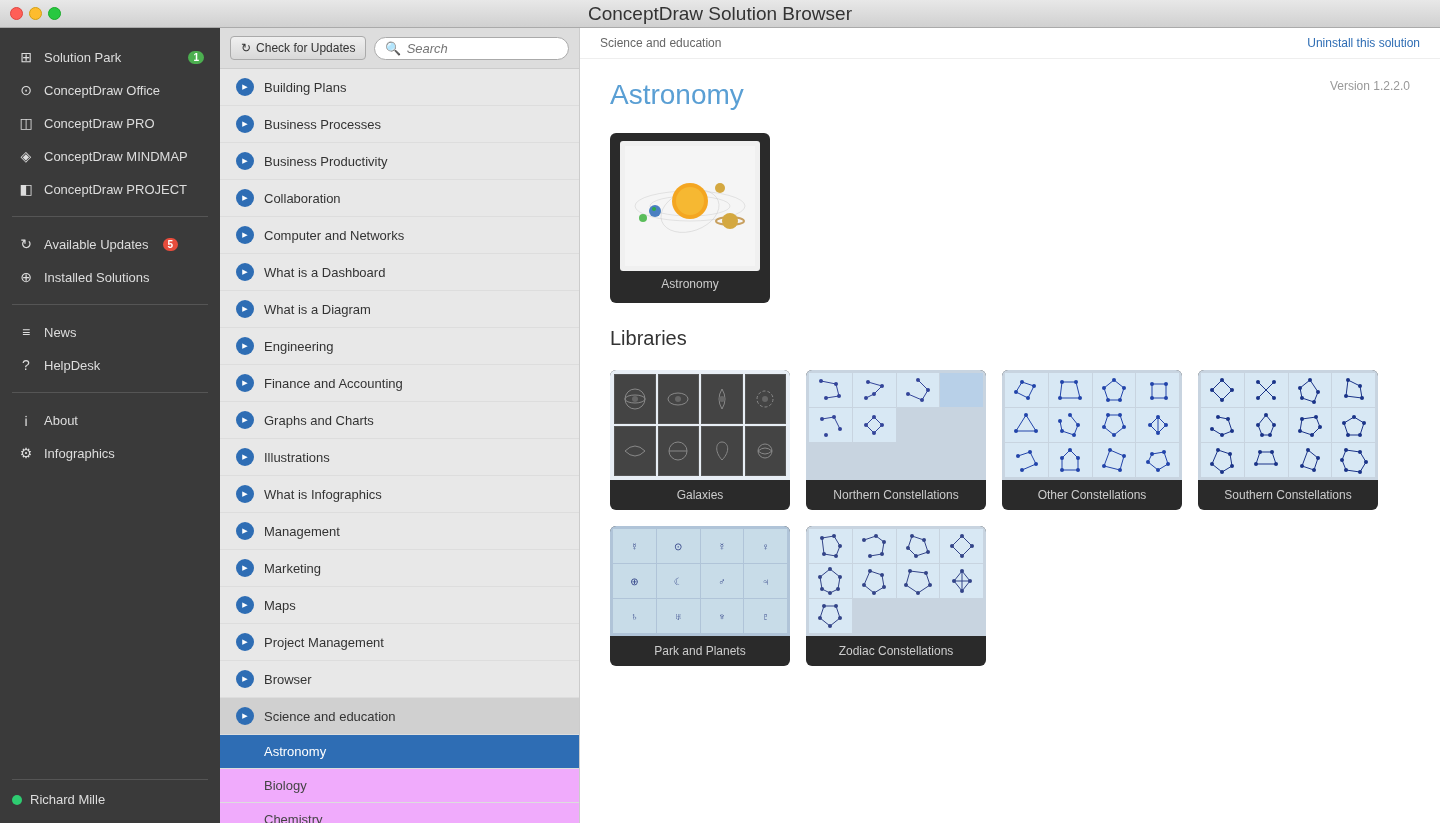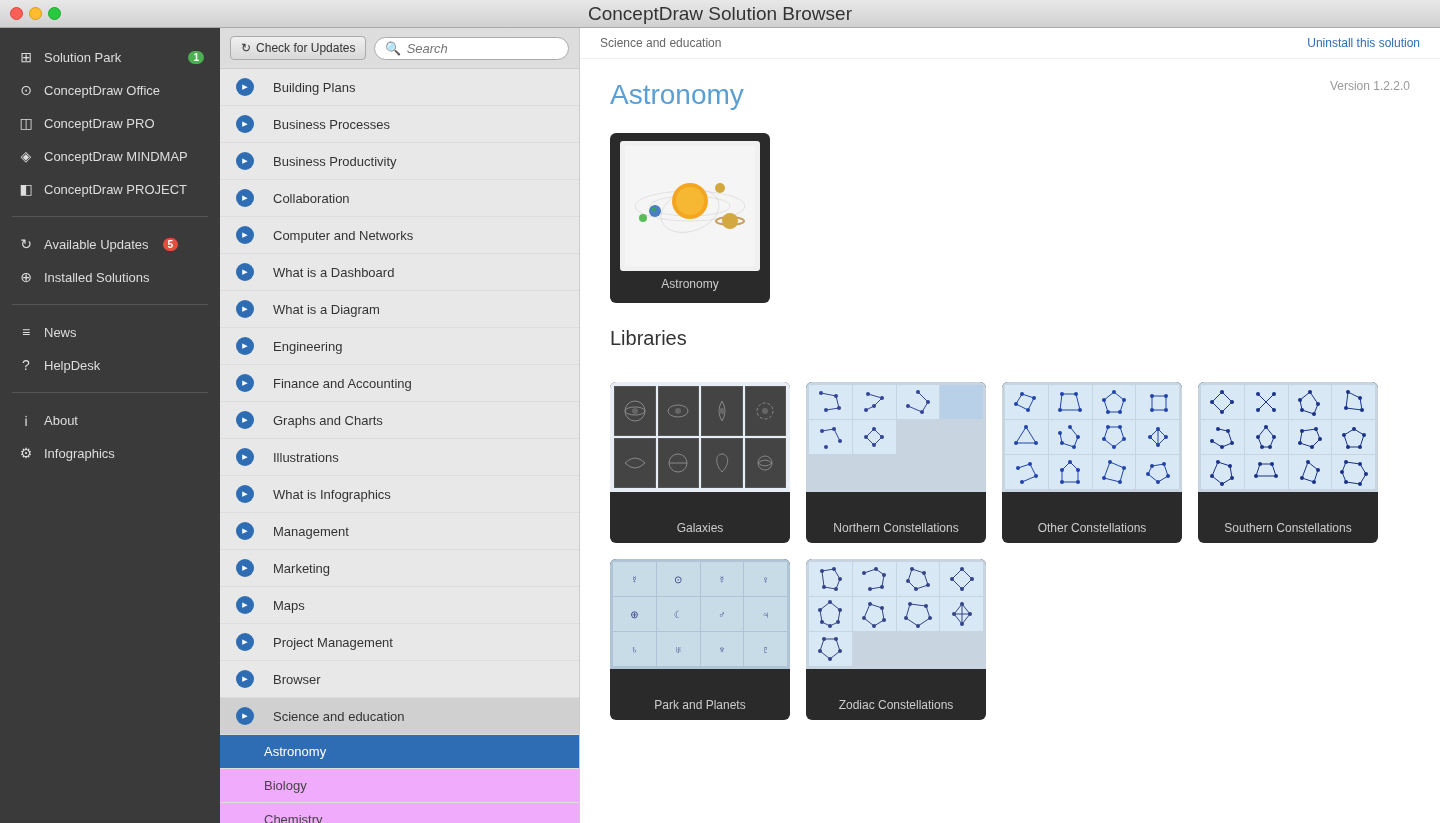--- a/index.html
+++ b/index.html
@@ -169,21 +169,21 @@
     .nav-list::-webkit-scrollbar { width: 6px; }
     .nav-list::-webkit-scrollbar-track { background: #e0e0e0; }
     .nav-list::-webkit-scrollbar-thumb { background: #aaa; border-radius: 3px; }
     .nav-list-item {
       display: flex;
       align-items: center;
       padding: 9px 16px;
       font-size: 13px;
       color: #333;
       cursor: pointer;
-      gap: 19px;
+      gap: 10px;
       border-bottom: 1px solid #ddd;
     }
     .nav-arrow {
       width: 18px;
       height: 18px;
       background: #2e6db4;
       border-radius: 50%;
       display: flex;
       align-items: center;
       justify-content: center;
@@ -274,38 +274,37 @@
     }
     .preview-label {
       color: #ccc;
       font-size: 12px;
       margin-top: 6px;
     }
     .section-title {
       font-size: 20px;
       color: #333;
       font-weight: 400;
-      margin-bottom: 32px;
+      margin-bottom: 20px;
     }
     .libraries-grid {
       display: grid;
       grid-template-columns: repeat(4, 180px);
       gap: 16px;
       margin-bottom: 20px;
     }
     .library-card {
       background: #2a2a2a;
       border-radius: 6px;
       display: flex;
       flex-direction: column;
       align-items: center;
       cursor: pointer;
       overflow: hidden;
       width: 180px;
-      gap: 21px;
     }
     .library-card-img {
       width: 100%;
       height: 110px;
       background: #e8eef5;
       display: flex;
       align-items: center;
       justify-content: center;
       overflow: hidden;
     }
@@ -452,20 +451,27 @@
       <div class="sidebar-item">
         <div class="sidebar-icon">ℹ</div>
         <span>About</span>
       </div>
       <div class="sidebar-item">
         <div class="sidebar-icon">⚙</div>
         <span>Infographics</span>
       </div>
     </div>
 
+    <div class="sidebar-bottom">
+      <div class="sidebar-divider"></div>
+      <div class="user-item">
+        <div class="user-dot"></div>
+        <span>Richard Mille</span>
+      </div>
+    </div>
   </div>
 
   <div class="nav-panel">
     <div class="nav-toolbar">
       <button class="check-updates-btn">
         <span>↻</span>
         <span>Check for Updates</span>
       </button>
       <div class="search-box">
         <span style="color:#999;font-size:13px;">🔍</span>

